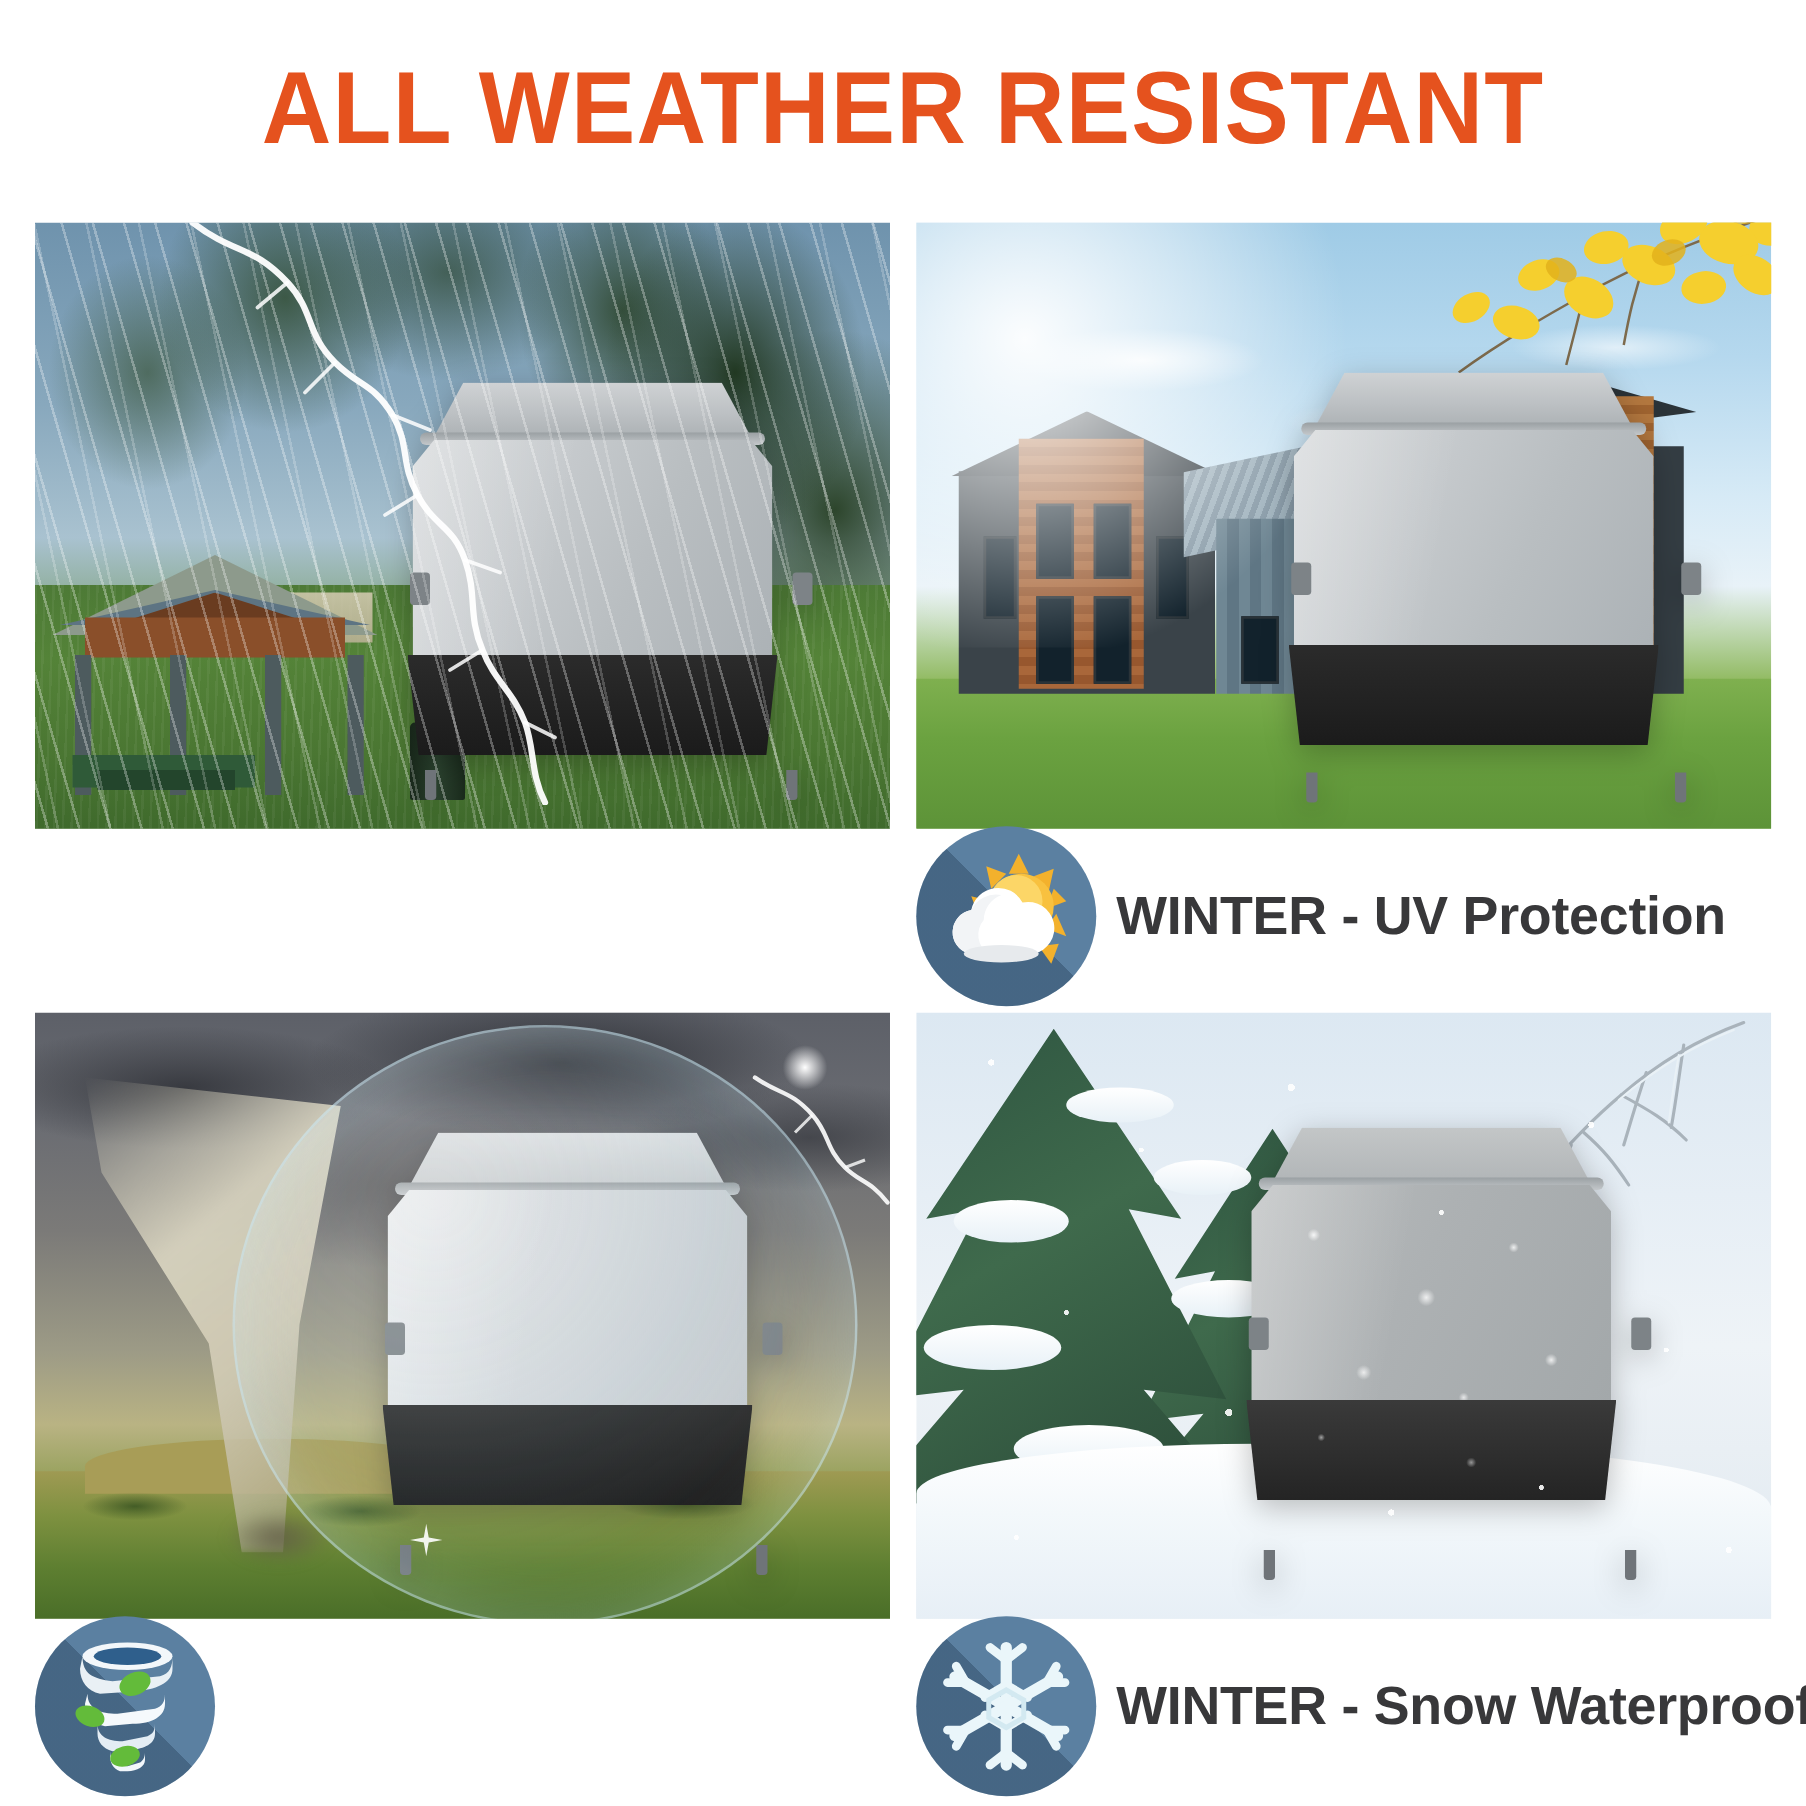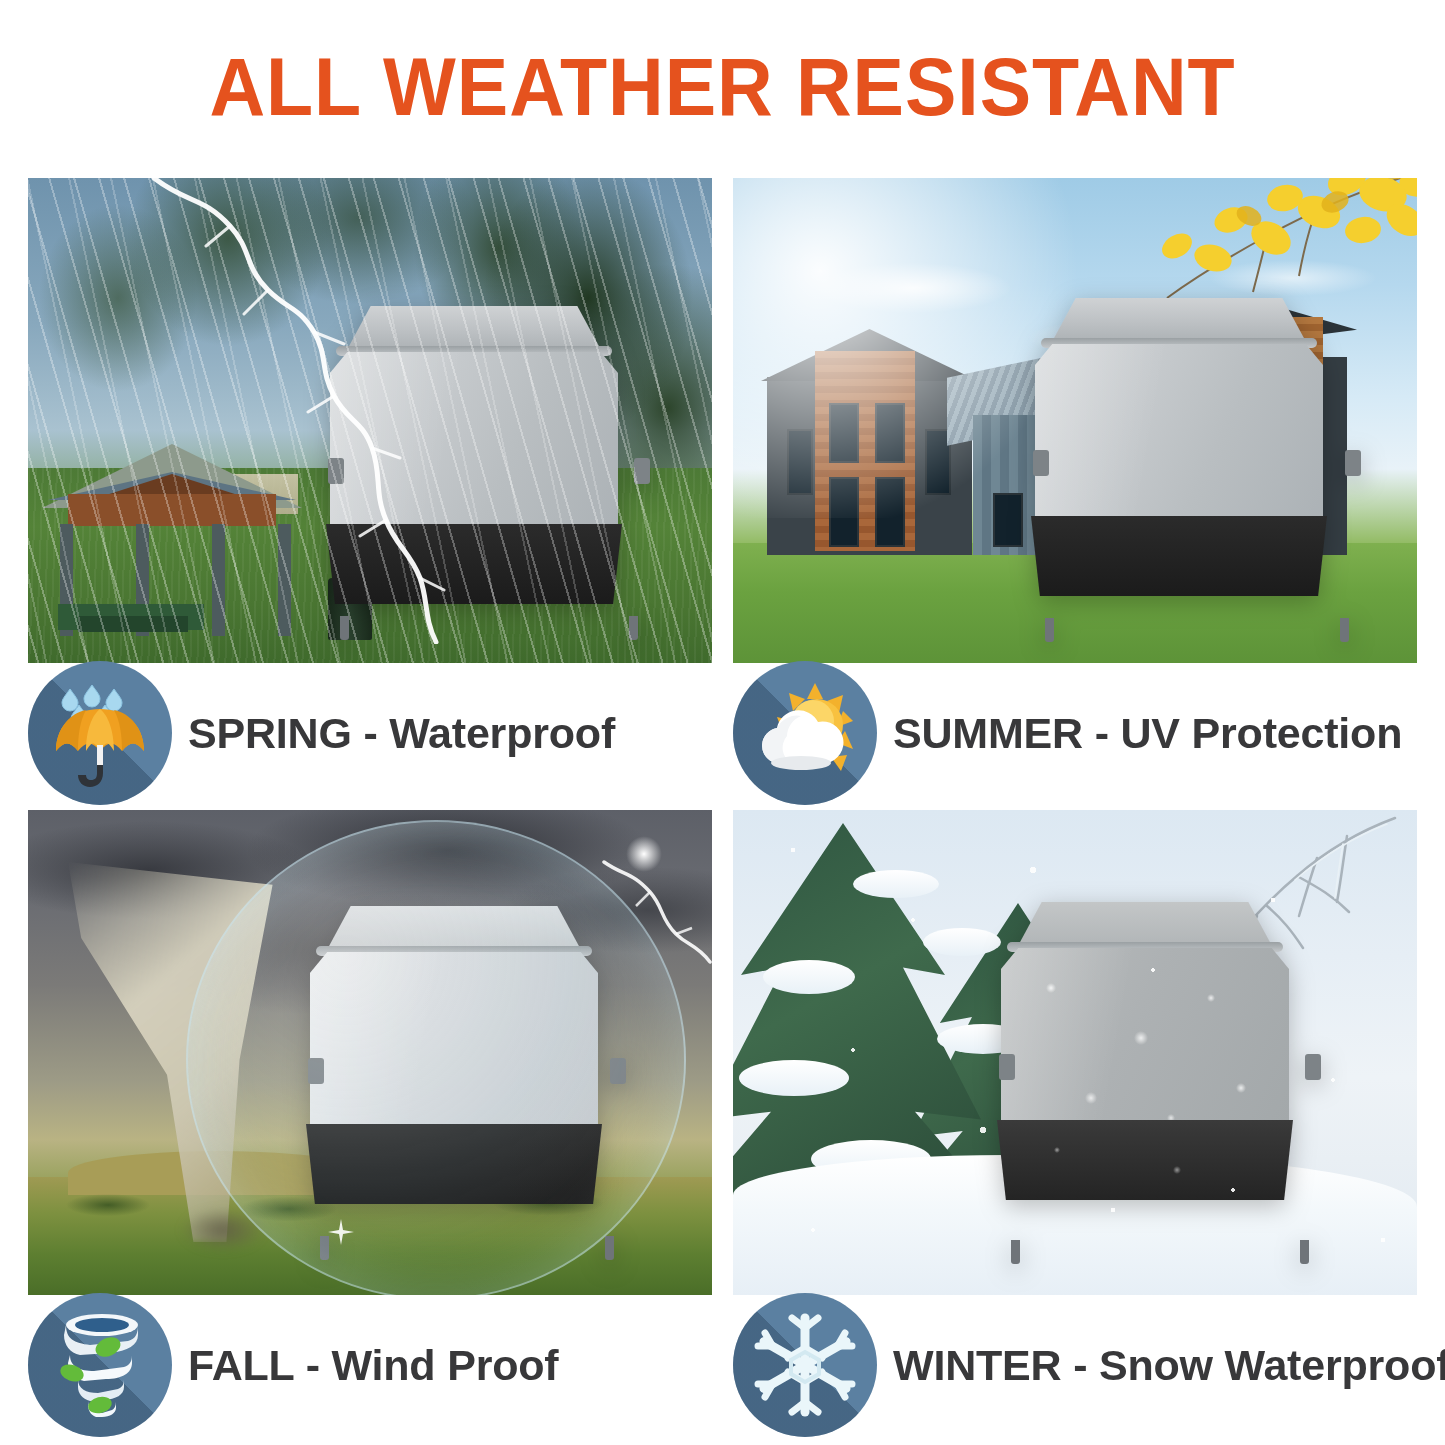--- a/index.html
+++ b/index.html
@@ -457,48 +457,20 @@
                  C180 182, 172 196, 186 222 C200 248, 214 246, 224 274 C234 302, 226 318, 238 346
                  C248 372, 262 378, 272 404 C280 426, 276 444, 288 468" fill="none" stroke="#ffffff" stroke-width="5" stroke-linecap="round" opacity="0.95"></path>
         <path d="M82 52 L58 72 M120 116 L96 140 M166 158 L196 170 M186 222 L160 238
                  M224 274 L252 284 M238 346 L212 362 M272 404 L296 416" fill="none" stroke="#ffffff" stroke-width="3" stroke-linecap="round" opacity="0.85"></path>
       </svg>
 
       <div class="rain"></div>
       <div class="rain r2"></div>
     </div>
 
-    <div class="caption">
-      <div class="badge">
-        <div class="shade"></div>
-        <div class="glyph">
-          <svg width="108" height="108" viewBox="0 0 108 108">
-
-            <g fill="#a8d8ef" stroke="#8cc4e2" stroke-width="1">
-              <path d="M24 10 c5 7 8 10 8 14 a8 8 0 0 1-16 0 c0-4 3-7 8-14z"></path>
-              <path d="M46 6 c5 7 8 10 8 14 a8 8 0 0 1-16 0 c0-4 3-7 8-14z"></path>
-              <path d="M68 10 c5 7 8 10 8 14 a8 8 0 0 1-16 0 c0-4 3-7 8-14z"></path>
-              <path d="M33 26 c5 7 8 10 8 14 a8 8 0 0 1-16 0 c0-4 3-7 8-14z"></path>
-              <path d="M59 26 c5 7 8 10 8 14 a8 8 0 0 1-16 0 c0-4 3-7 8-14z"></path>
-            </g>
-
-            <path d="M10 72 C10 44, 30 30, 54 30 C78 30, 98 44, 98 72
-                     C90 62, 84 62, 76 72 C68 62, 62 62, 54 72
-                     C46 62, 40 62, 32 72 C24 62, 18 62, 10 72 Z" fill="#f0a020"></path>
-            <path d="M54 30 C62 36, 68 52, 68 72 C62 62, 60 62, 54 72 C48 62, 46 62, 40 72 C40 52, 46 36, 54 30 Z" fill="#f7b93c"></path>
-            <path d="M10 72 C10 50, 24 34, 40 31 C34 42, 32 56, 32 72 C24 62, 18 62, 10 72 Z" fill="#e09216"></path>
-            <path d="M98 72 C98 50, 84 34, 68 31 C74 42, 76 56, 76 72 C84 62, 90 62, 98 72 Z" fill="#e09216"></path>
-
-            <rect x="51" y="66" width="6" height="24" fill="#f2f2f2"></rect>
-            <path d="M51 86 h6 v8 c0 9-6 14-13 14 c-7 0-12-5-12-12 h8 c0 3 2 5 5 5 c4 0 6-2 6-7z" fill="#2f3338"></path>
-          </svg>
-        </div>
-      </div>
-      <div class="caption-label">SPRING - Waterproof</div>
-    </div>
   </div>
 
   <div class="cell right">
     <div class="photo">
       <div class="sky-summer"></div>
       <div class="clouds-summer"></div>
       <div class="lawn-summer"></div>
 
       <div class="house left">
         <div class="gable"></div>
@@ -585,21 +557,21 @@
             </g>
             <circle cx="68" cy="48" r="26" fill="#f8c13f"></circle>
             <circle cx="64" cy="44" r="21" fill="#fcd667"></circle>
 
             <path d="M26 86 a18 18 0 0 1 2-35 a22 22 0 0 1 41-6 a17 17 0 0 1 9 41 z" fill="#ffffff"></path>
             <path d="M26 86 a18 18 0 0 1 2-35 a22 22 0 0 1 24-12 a22 22 0 0 0-14 20 a18 18 0 0 0 4 27 z" fill="#f2f4f6"></path>
             <ellipse cx="52" cy="86" rx="30" ry="7" fill="#e7eaed"></ellipse>
           </svg>
         </div>
       </div>
-      <div class="caption-label">SUMMER - UV Protection</div>
+      <div class="caption-label">WINTER - UV Protection</div>
     </div>
   </div>
 
   <div class="cell">
     <div class="photo">
       <div class="sky-fall"></div>
       <div class="storm-clouds"></div>
       <div class="fall-hills"></div>
 
       <div class="tornado">
@@ -650,21 +622,20 @@
                      C72 104, 66 108, 58 108 L52 108 C46 106, 44 100, 44 96 Z" fill="#f2f7fb"></path>
 
             <g>
               <ellipse cx="64" cy="38" rx="13" ry="9" fill="#63bb3a" transform="rotate(-24 64 38)"></ellipse>
               <ellipse cx="28" cy="64" rx="12" ry="8" fill="#63bb3a" transform="rotate(20 28 64)"></ellipse>
               <ellipse cx="56" cy="96" rx="12" ry="8" fill="#63bb3a" transform="rotate(-14 56 96)"></ellipse>
             </g>
           </svg>
         </div>
       </div>
-      <div class="caption-label">FALL - Wind Proof</div>
     </div>
   </div>
 
   <div class="cell right">
     <div class="photo">
       <div class="sky-winter"></div>
 
       <div class="bare-branches">
         <svg width="260" height="250" viewBox="0 0 260 250">
           <g stroke="#a9b3bb" stroke-width="2.5" fill="none" stroke-linecap="round">

